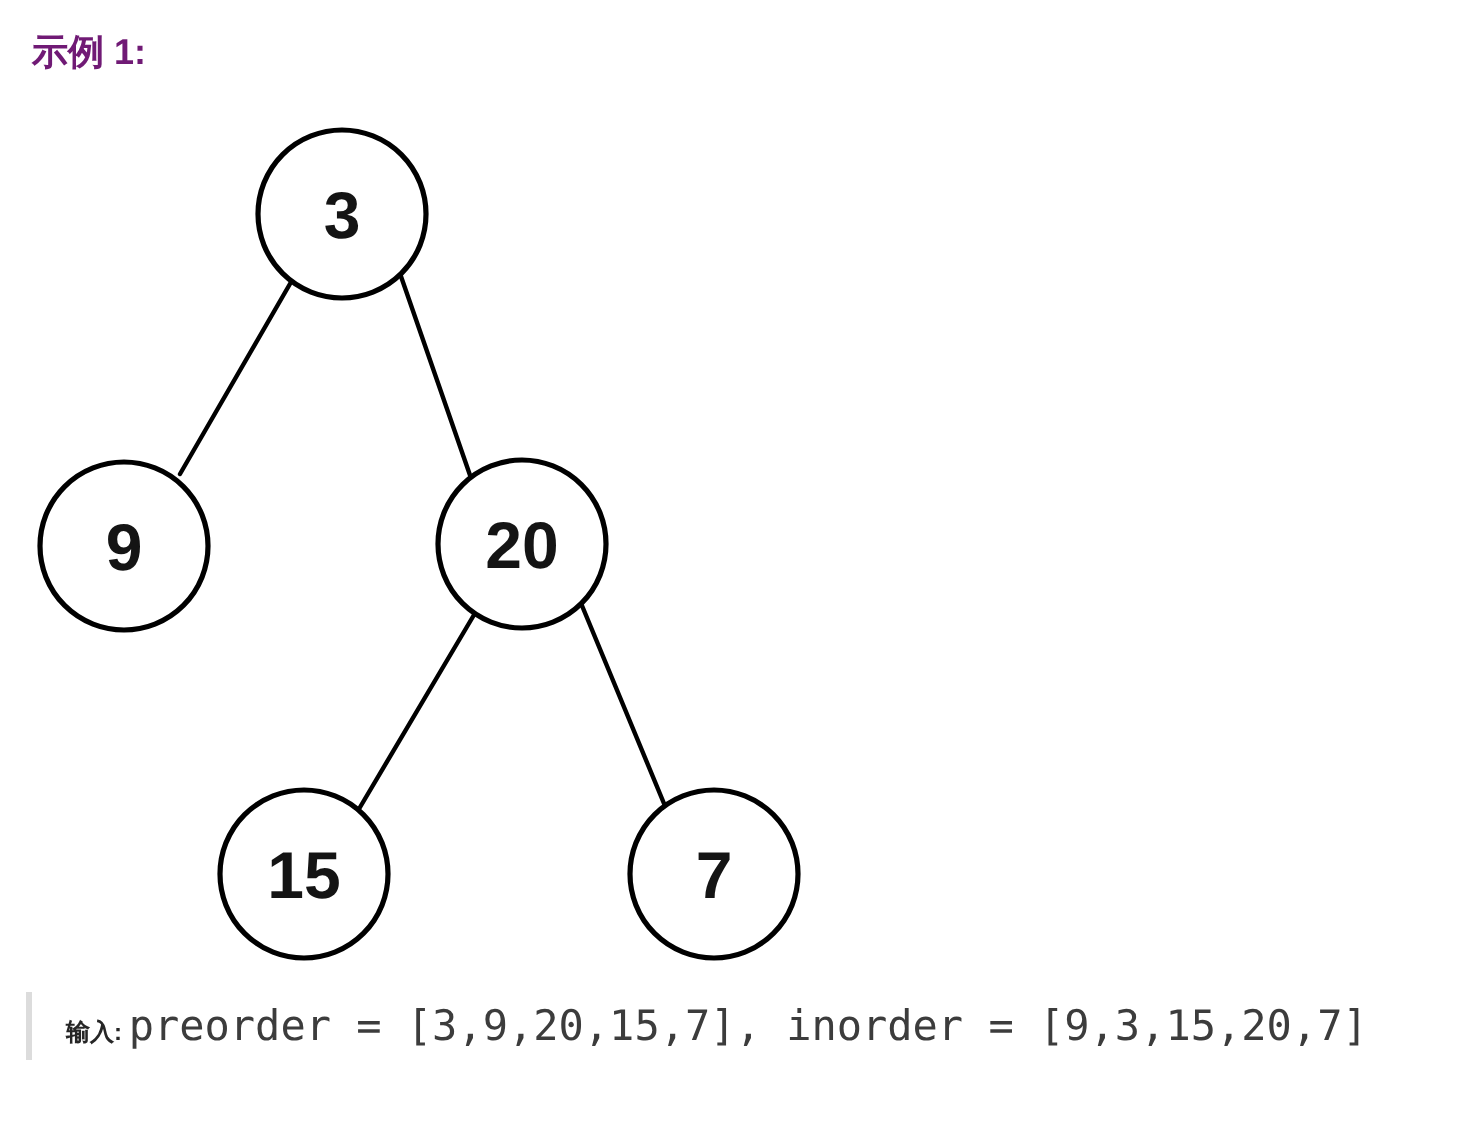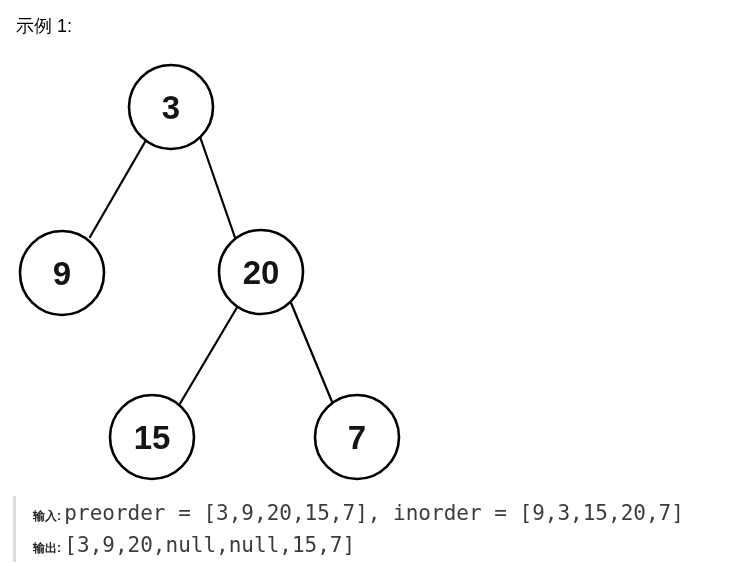--- a/index.html
+++ b/index.html
@@ -2,21 +2,21 @@
 <html><head>
 <meta charset="utf-8">
 <style>
   html,body { margin:0; padding:0; }
   body {
     width:731px; height:566px; background:#ffffff; position:relative;
     overflow:hidden; font-family:"Liberation Sans", sans-serif;
   }
   .title {
     position:absolute; left:16px; top:14px;
-    font-size:18px; font-weight:400; color:#000000;
+    font-size:18px; font-weight:700; color:#701a75;
   }
   .tree-svg { position:absolute; left:0; top:0; }
   .edge { stroke:#000000; stroke-width:2.2; stroke-linecap:round; }
   .node-circle { fill:#ffffff; stroke:#000000; stroke-width:2.6; }
   .node-label {
     font-family:"Liberation Sans", sans-serif; font-weight:700;
     font-size:33px; fill:#141414; text-anchor:middle;
   }
   .io-block {
     position:absolute; left:13px; top:496px;
@@ -61,14 +61,13 @@
     <text class="node-label" x="152" y="449">15</text>
   </g>
   <g>
     <circle class="node-circle" cx="357" cy="437" r="42"></circle>
     <text class="node-label" x="357" y="449">7</text>
   </g>
 </svg>
 
 <div class="io-block">
   <div class="io-line"><span class="io-label">输入: </span><span class="io-value">preorder = [3,9,20,15,7], inorder = [9,3,15,20,7]</span></div>
-  <div class="io-line"><span class="io-label">输出: </span><span class="io-value">[3,9,20,null,null,15,7]</span></div>
 </div>
 
 </body></html>

